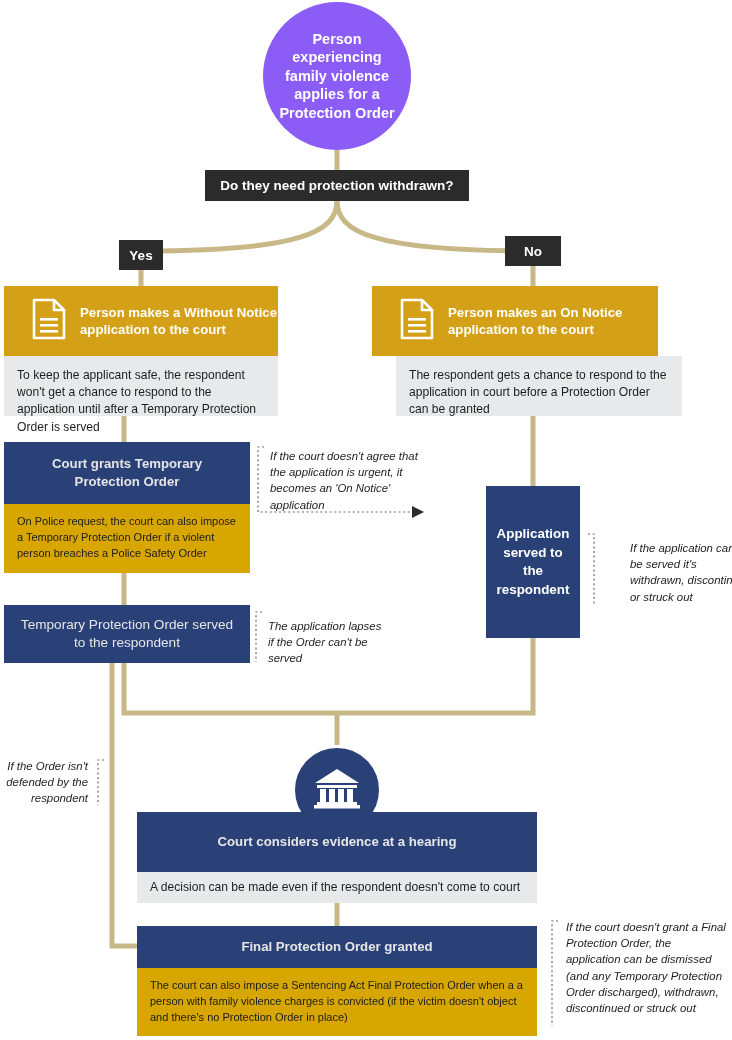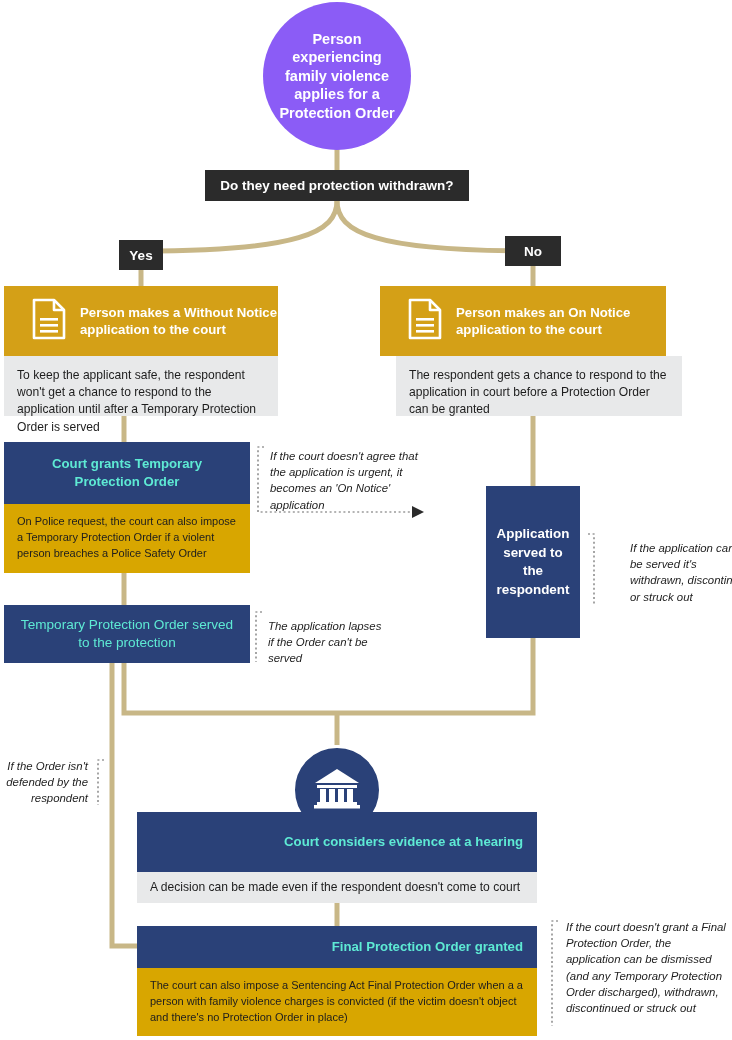--- a/index.html
+++ b/index.html
@@ -66,25 +66,25 @@
     background: #e8e9ea;
     color: #1d1d1d;
     font-size: 12.1px;
     line-height: 1.42;
     padding: 11px 13px 11px 13px;
   }
 
   
   .navy-bar {
     background: #2a4178;
-    color: #5eead4;
+    color: #e5e5e5;
     font-weight: bold;
     font-size: 13.2px;
     line-height: 1.35;
-    display: flex; align-items: center; justify-content: flex-end;
+    display: flex; align-items: center; justify-content: center;
     text-align: center;
     padding: 0 14px;
   }
   .navy-bar.plain { font-weight: normal; font-size: 13.6px; }
 
   
   .gold-note {
     background: #d8a600;
     color: #1d1d1d;
     font-size: 11px;
@@ -196,21 +196,21 @@
         <rect x="8" y="32" width="18" height="2.6" fill="#ffffff"></rect>
       </svg>
     </span>
     <span class="htext">Person makes a Without Notice application to the court</span>
   </div>
 
   <div class="node grey-note" style="left:4px; top:356px; width:274px; height:60px;">
     <span>To keep the applicant safe, the respondent won't get a chance to respond  to the application until after a Temporary Protection Order is served</span>
   </div>
 
-  <div class="node gold-head" style="left:380px; top:286px; width:286px; height:70px;">
+  <div class="node gold-head" style="left:372px; top:286px; width:286px; height:70px;">
     <span class="doc-icon">
       <svg width="34" height="42" viewBox="0 0 34 42">
         <path d="M2,2 h20 l10,10 v28 h-30 Z" fill="none" stroke="#ffffff" stroke-width="2.6" stroke-linejoin="round"></path>
         <path d="M22,2 v10 h10" fill="none" stroke="#ffffff" stroke-width="2.6" stroke-linejoin="round"></path>
         <rect x="8" y="20" width="18" height="2.6" fill="#ffffff"></rect>
         <rect x="8" y="26" width="18" height="2.6" fill="#ffffff"></rect>
         <rect x="8" y="32" width="18" height="2.6" fill="#ffffff"></rect>
       </svg>
     </span>
     <span class="htext">Person makes an On Notice application to the court</span>
@@ -226,21 +226,21 @@
 
   <div class="node gold-note" style="left:4px; top:504px; width:246px; height:69px;">
     <span>On Police request, the court can also impose a Temporary Protection Order if a violent person breaches a Police Safety Order</span>
   </div>
 
   <div class="node annot" style="left:270px; top:448px; width:150px;">
     <span>If the court doesn't agree that the application is urgent, it becomes an 'On Notice' application</span>
   </div>
 
   <div class="node navy-bar plain" style="left:4px; top:605px; width:246px; height:58px;">
-    <span>Temporary Protection Order served to the protection</span>
+    <span>Temporary Protection Order served to the respondent</span>
   </div>
 
   <div class="node annot" style="left:268px; top:618px; width:120px;">
     <span>The application lapses if the Order can't be served</span>
   </div>
 
   <div class="node navy-block" style="left:486px; top:486px; width:94px; height:152px;">
     <span>Application served to the respondent</span>
   </div>
 

